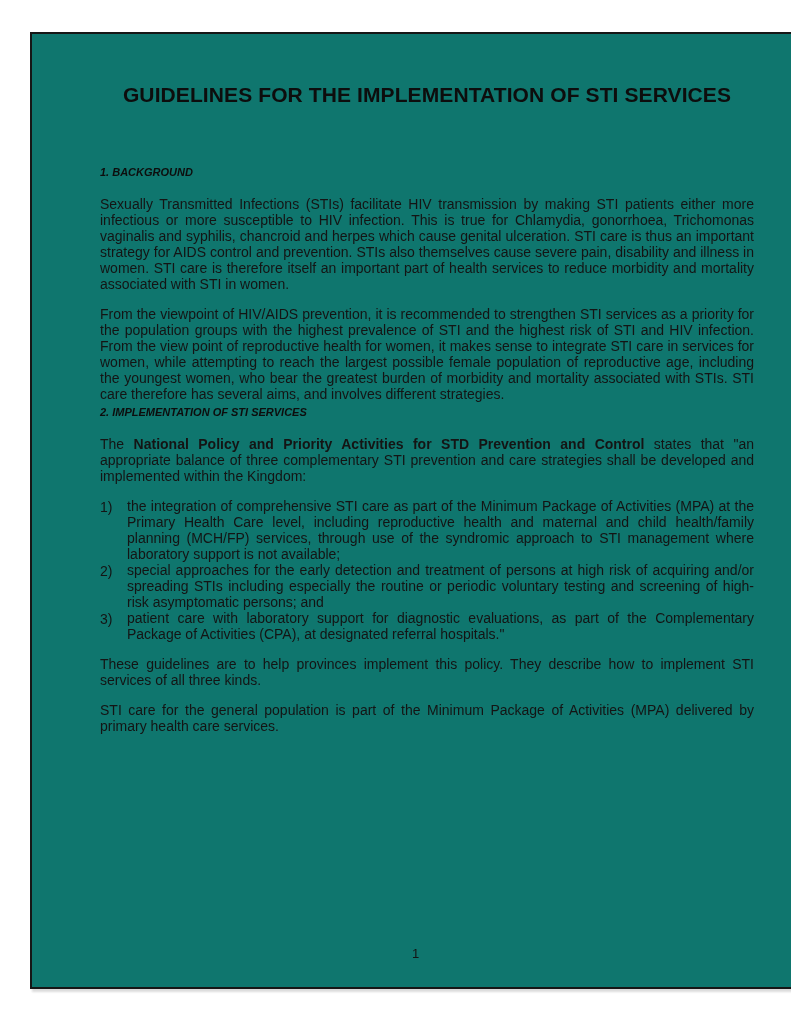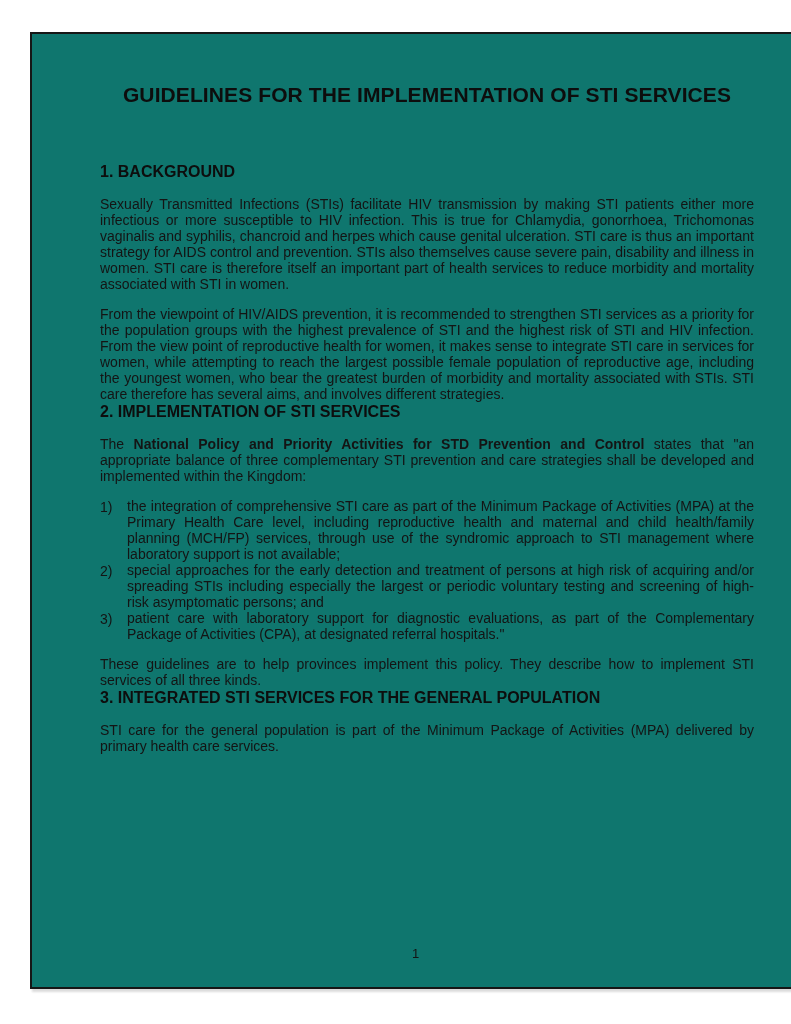--- a/index.html
+++ b/index.html
@@ -31,24 +31,25 @@
   }
   .doc-title {
     font-size: 21px;
     font-weight: 700;
     text-align: center;
     letter-spacing: 0.1px;
     line-height: 26px;
     color: #0d0d0d;
   }
   .section-heading {
-    font-size: 16px;
+    font-size: 11px;
     font-weight: 700;
     line-height: 20px;
     color: #0d0d0d;
+    font-style: italic;
   }
   .h1-gap { margin-top: 54px; }
   .h-gap  { }
   p.body, .list-text {
     font-size: 14px;
     line-height: 16px;
     text-align: justify;
     color: #141414;
   }
   p.body { margin-top: 14px; }
@@ -93,31 +94,30 @@
 
       <p class="body"><span>The </span><span class="bold-inline">National Policy and Priority Activities for STD Prevention and Control</span><span> states that "an appropriate balance of three complementary STI prevention and care strategies shall be developed and implemented within the Kingdom:</span></p>
 
       <div class="list">
         <div class="list-item">
           <span class="list-num">1)</span>
           <div class="list-text">the integration of comprehensive STI care as part of the Minimum Package of Activities (MPA) at the Primary Health Care level, including reproductive health and maternal and child health/family planning (MCH/FP) services, through use of the syndromic approach to STI management where laboratory support is not available;</div>
         </div>
         <div class="list-item">
           <span class="list-num">2)</span>
-          <div class="list-text">special approaches for the early detection and treatment of persons at high risk of acquiring and/or spreading STIs including especially the largest or periodic voluntary testing and screening of high-risk asymptomatic persons; and</div>
+          <div class="list-text">special approaches for the early detection and treatment of persons at high risk of acquiring and/or spreading STIs including especially the routine or periodic voluntary testing and screening of high-risk asymptomatic persons; and</div>
         </div>
         <div class="list-item">
           <span class="list-num">3)</span>
           <div class="list-text">patient care with laboratory support for diagnostic evaluations, as part of the Complementary Package of Activities (CPA), at designated referral hospitals."</div>
         </div>
       </div>
 
       <p class="body">These guidelines are to help provinces implement this policy.  They describe how to implement STI services of all three kinds.</p>
 
-      <h2 class="section-heading h-gap">3. INTEGRATED STI SERVICES FOR THE GENERAL POPULATION</h2>
 
       <p class="body">STI care for the general population is part of the Minimum Package of Activities (MPA) delivered by primary health care services.</p>
 
     </div>
 
     <div class="page-number">1</div>
   </div>
 </div>
 
 </body></html>

